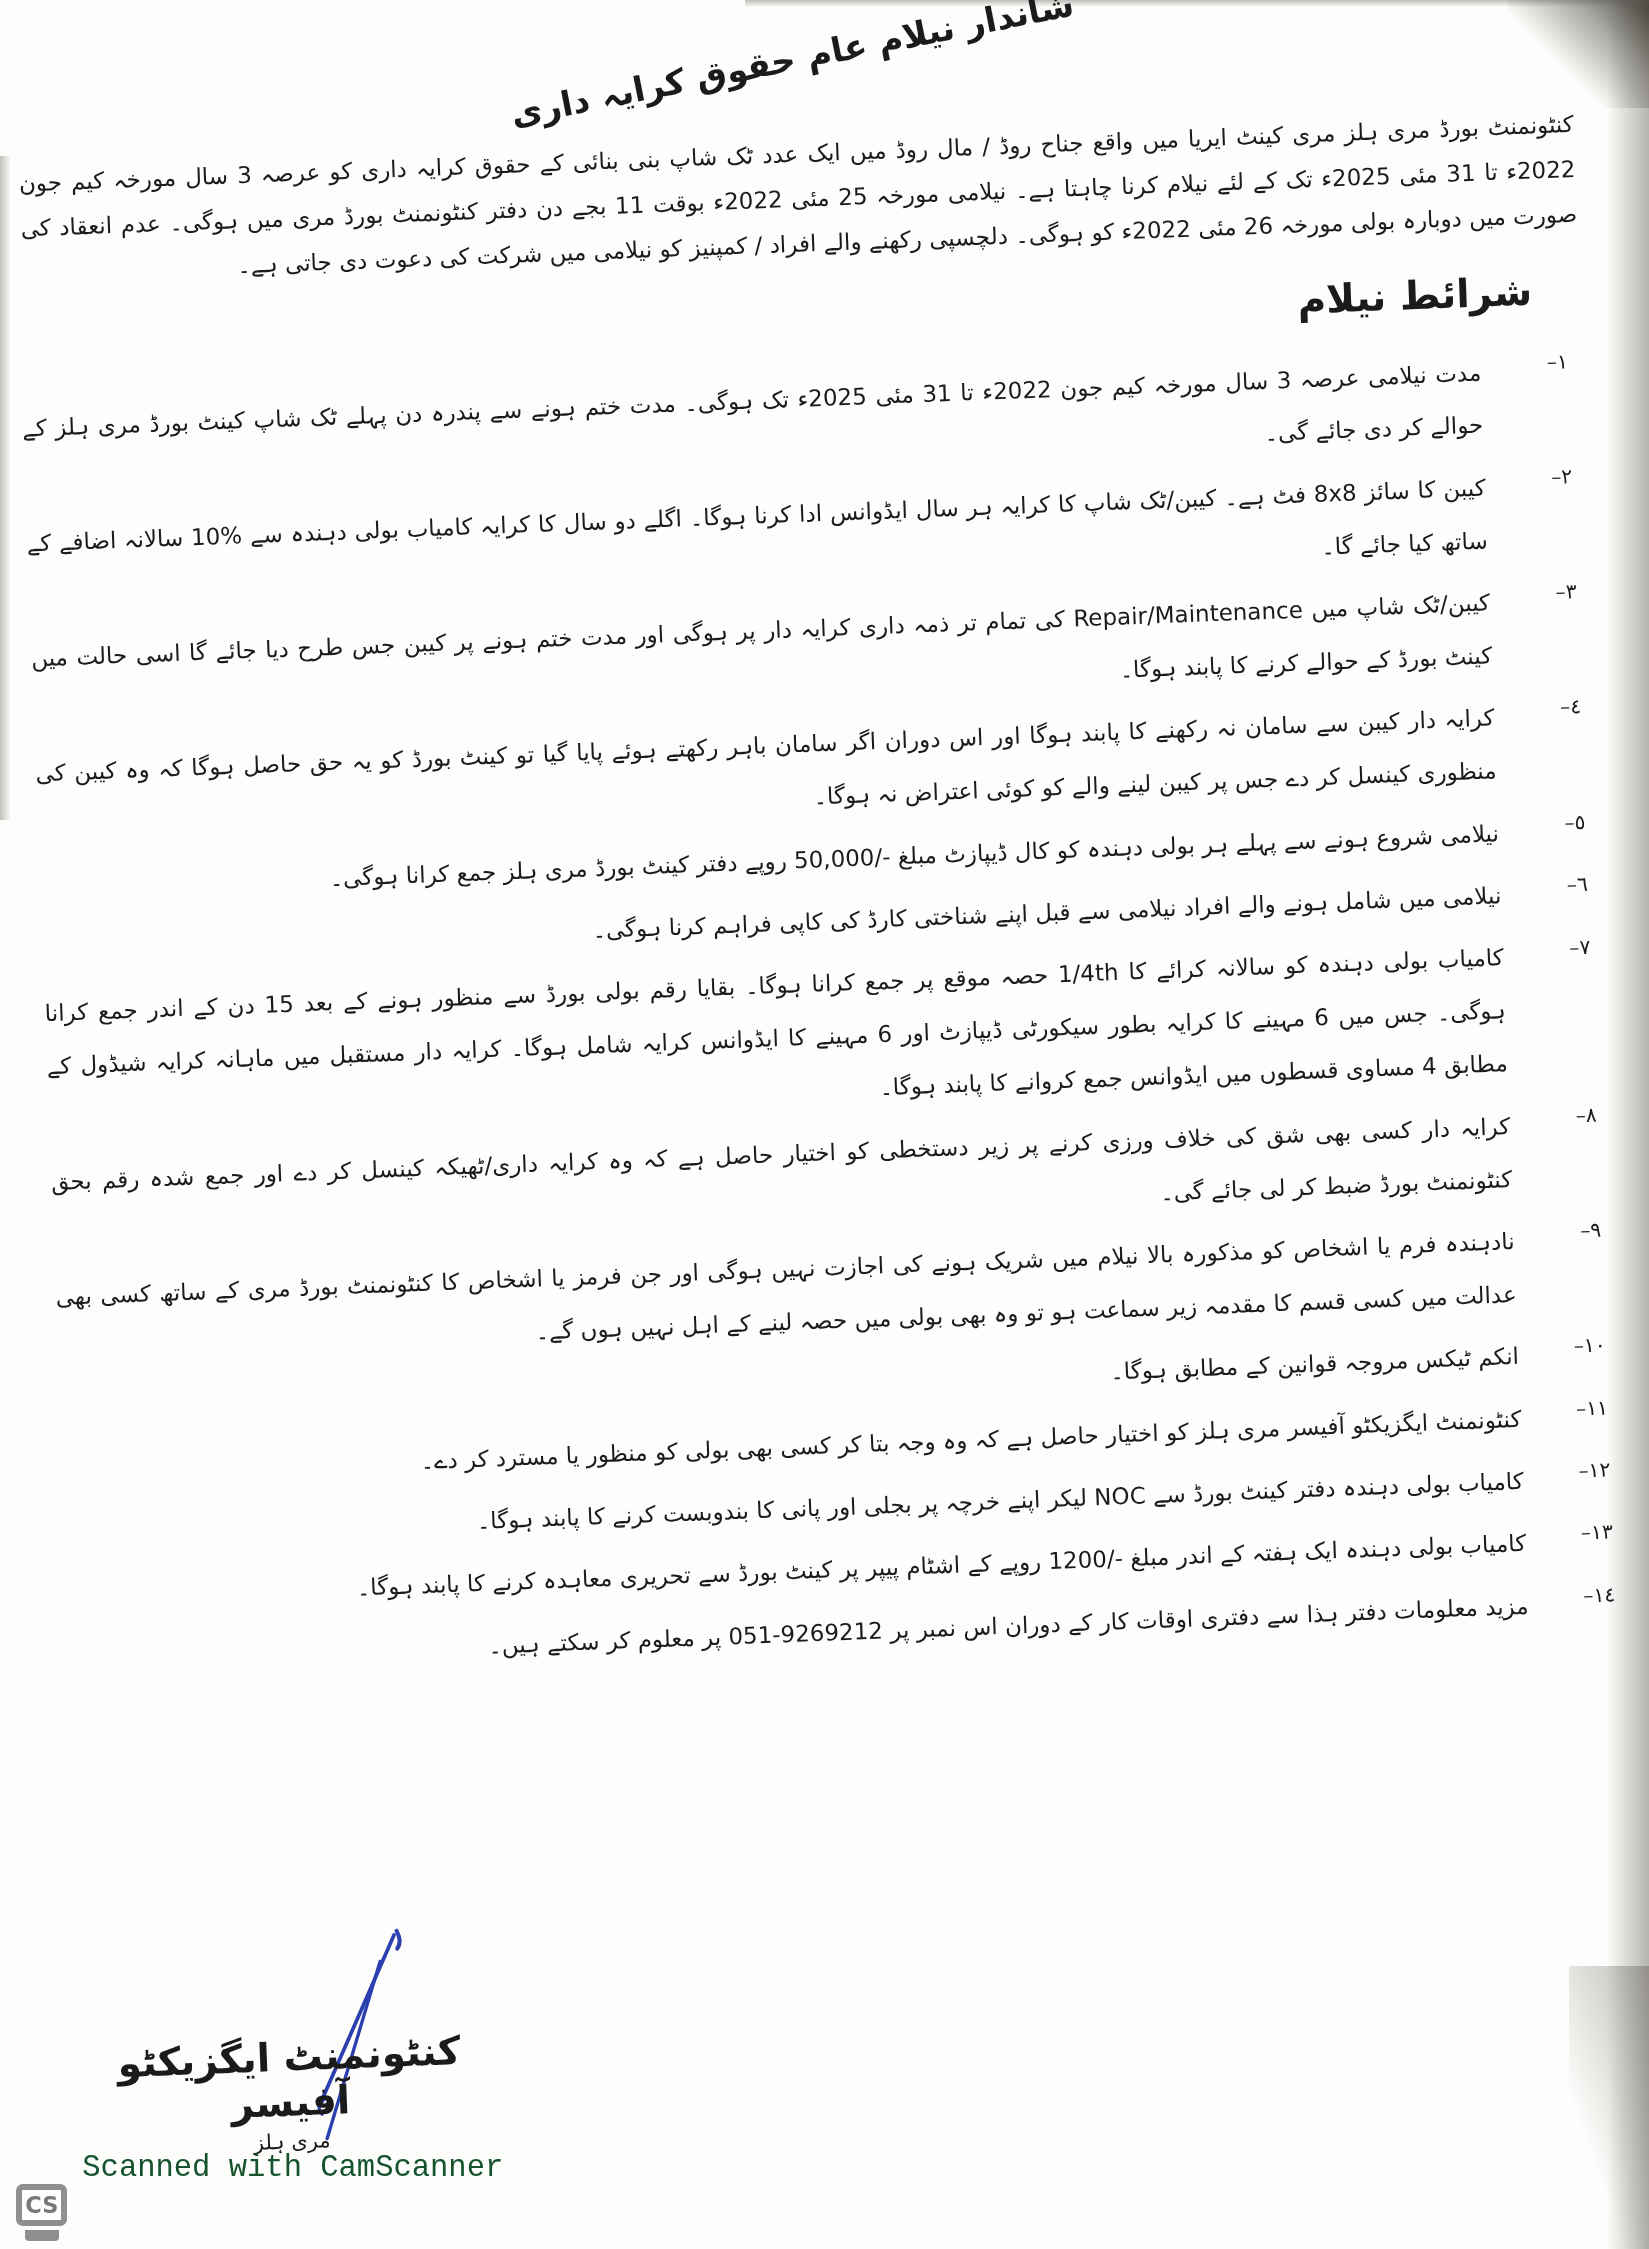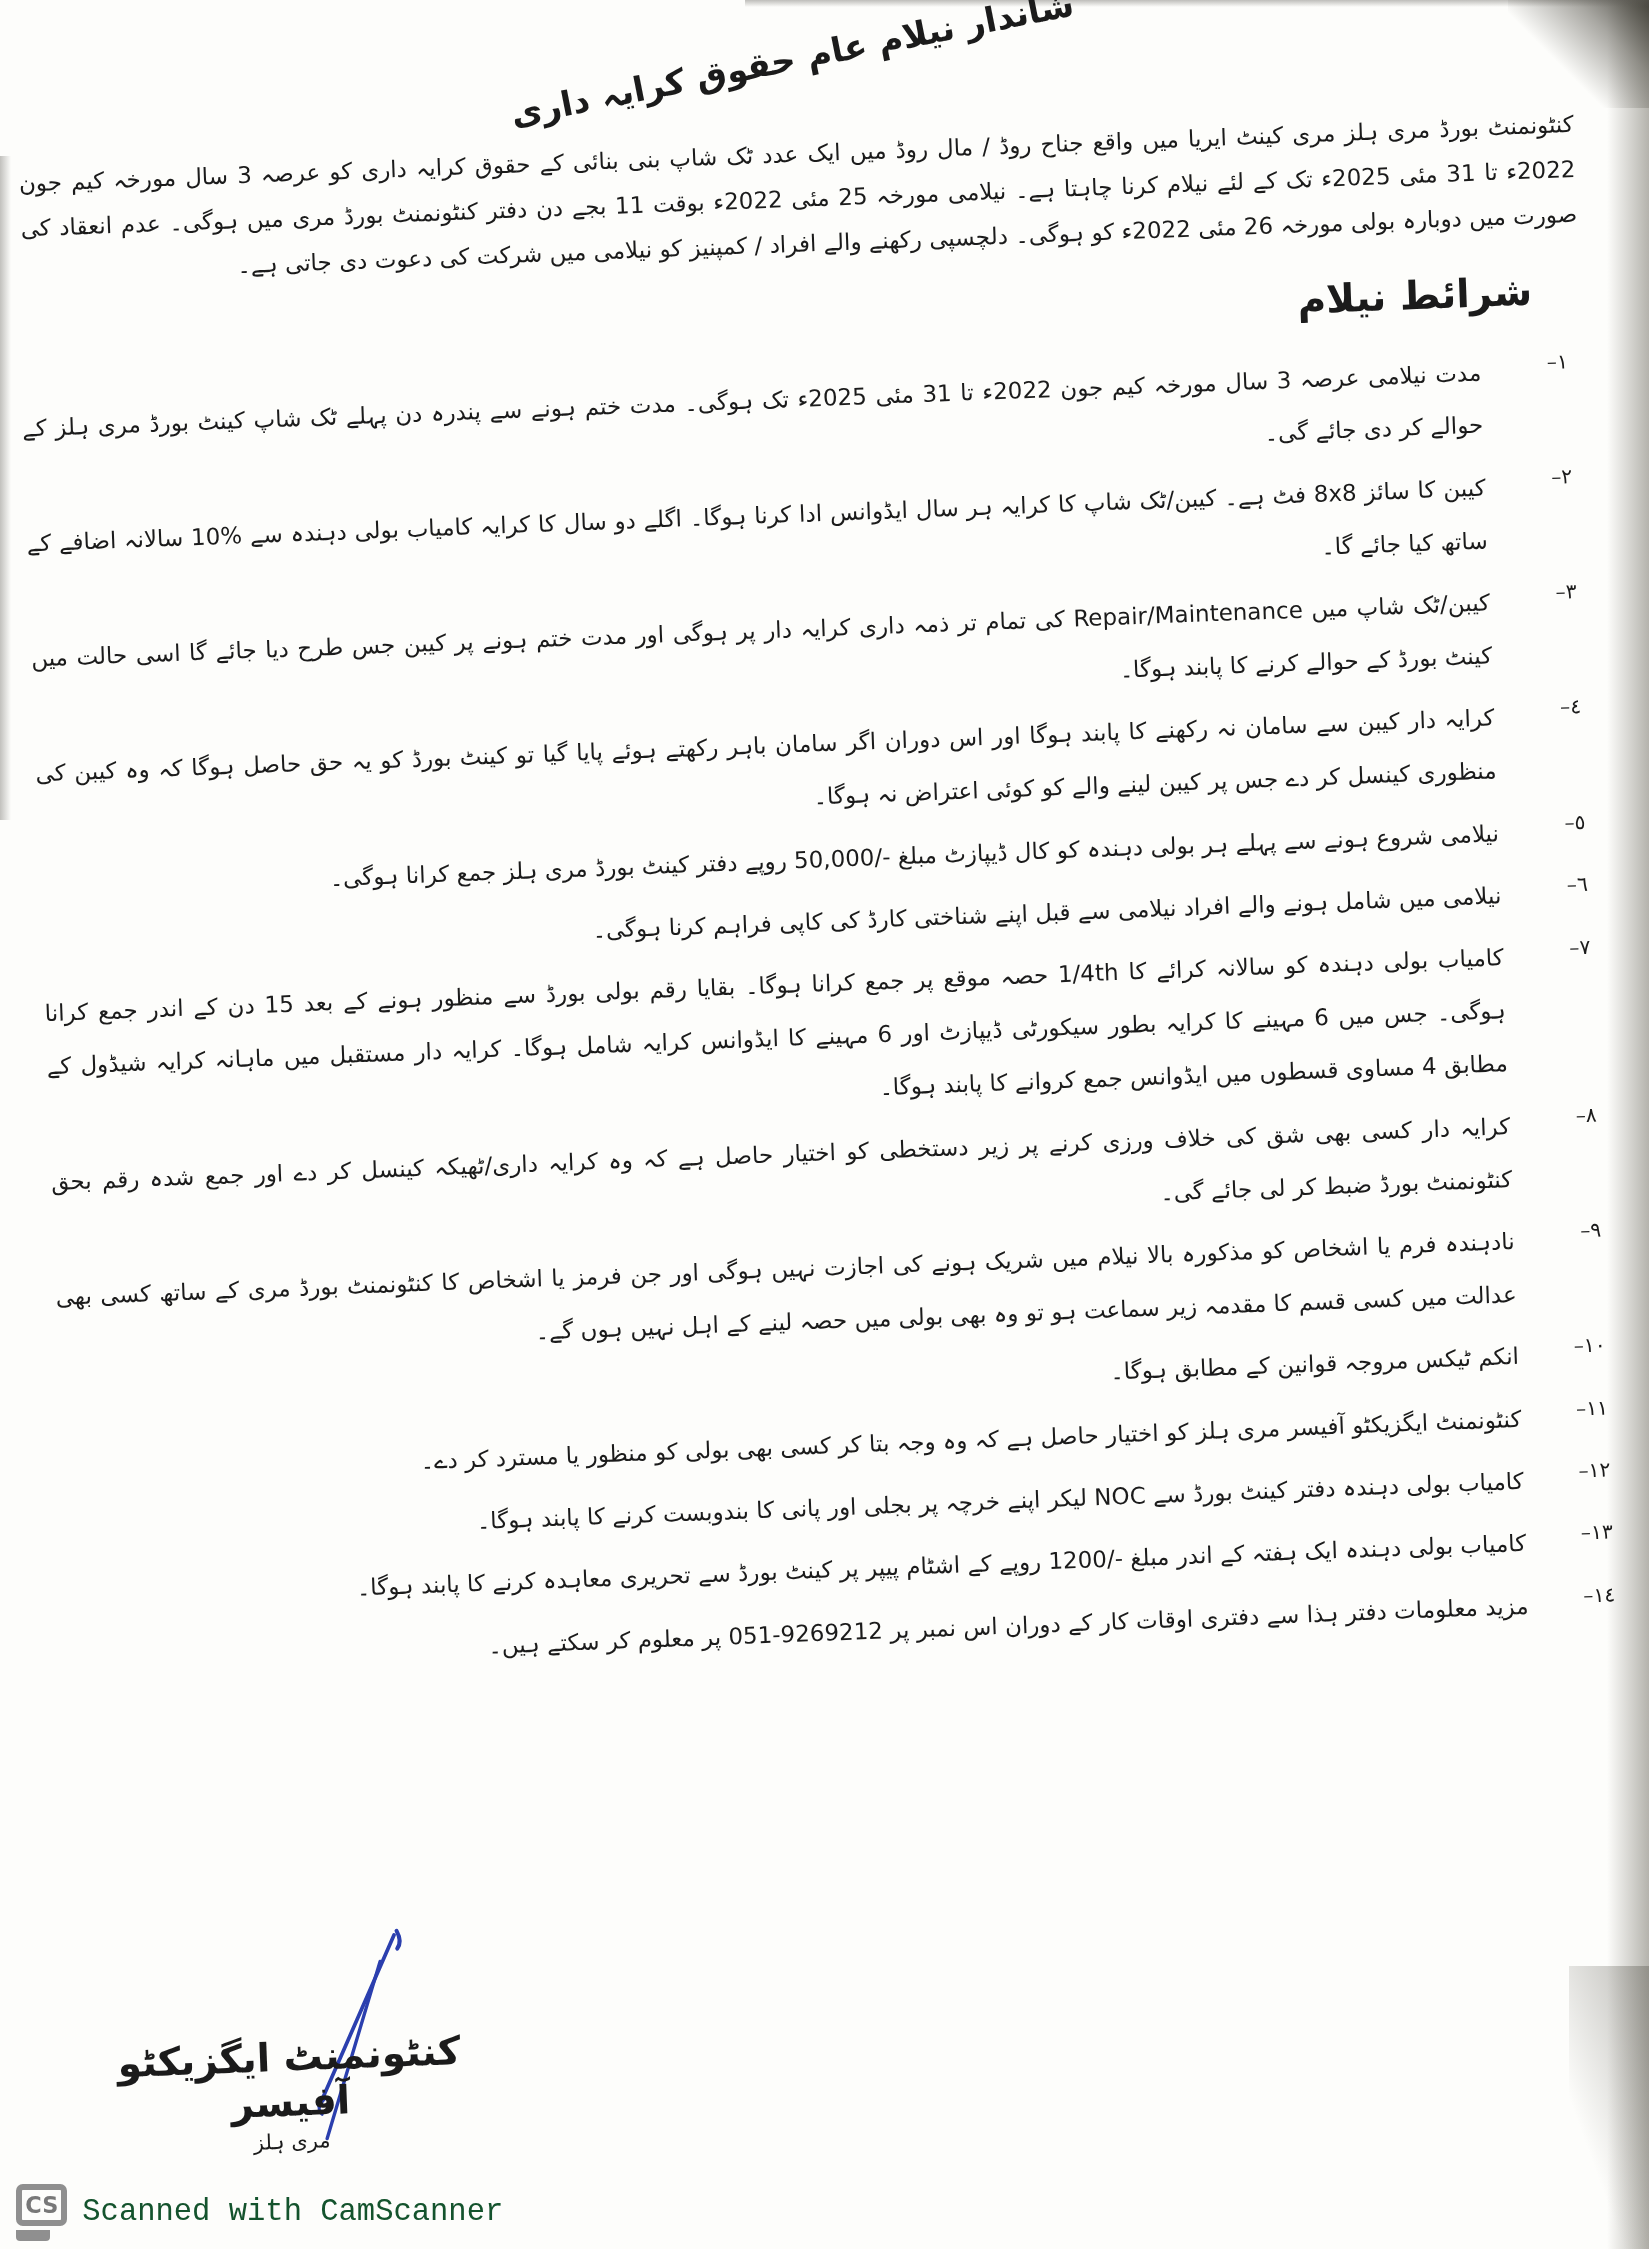--- a/index.html
+++ b/index.html
@@ -53,21 +53,21 @@
   }
 
   
   .sig-ink{position:absolute;left:238px;top:1905px;width:156px;height:224px;}
   .sig-block{position:absolute;left:35px;top:2010px;width:420px;text-align:center;direction:rtl;}
   .sig-title{font-size:39px;font-weight:bold;letter-spacing:0.7px;}
   .sig-sub{font-size:21px;margin-top:5.4px;}
 
   
   .footer{position:absolute;left:16.3px;bottom:9.5px;display:flex;align-items:flex-start;gap:15px;direction:ltr;}
-  .cs-logo{display:flex;flex-direction:column;}
+  .cs-logo{display:flex;flex-direction:column;align-items:center;margin-top:44px;}
   .cs-box{
     width:39px;height:30px;border:6.1px solid #8f8f8f;border-radius:6.8px;
     color:#787878;font-weight:bold;font-size:22.4px;
     display:flex;align-items:center;justify-content:center;
     font-family:"DejaVu Sans",sans-serif;
   }
   .cs-base{width:34px;height:10.8px;background:#8f8f8f;margin-top:3.4px;border-radius:0 0 4.1px 4.1px;}
   .cs-text{
     font-size:30.5px;color:#14532d;margin-top:10.8px;
     font-family:Liberation Mono, monospace;

